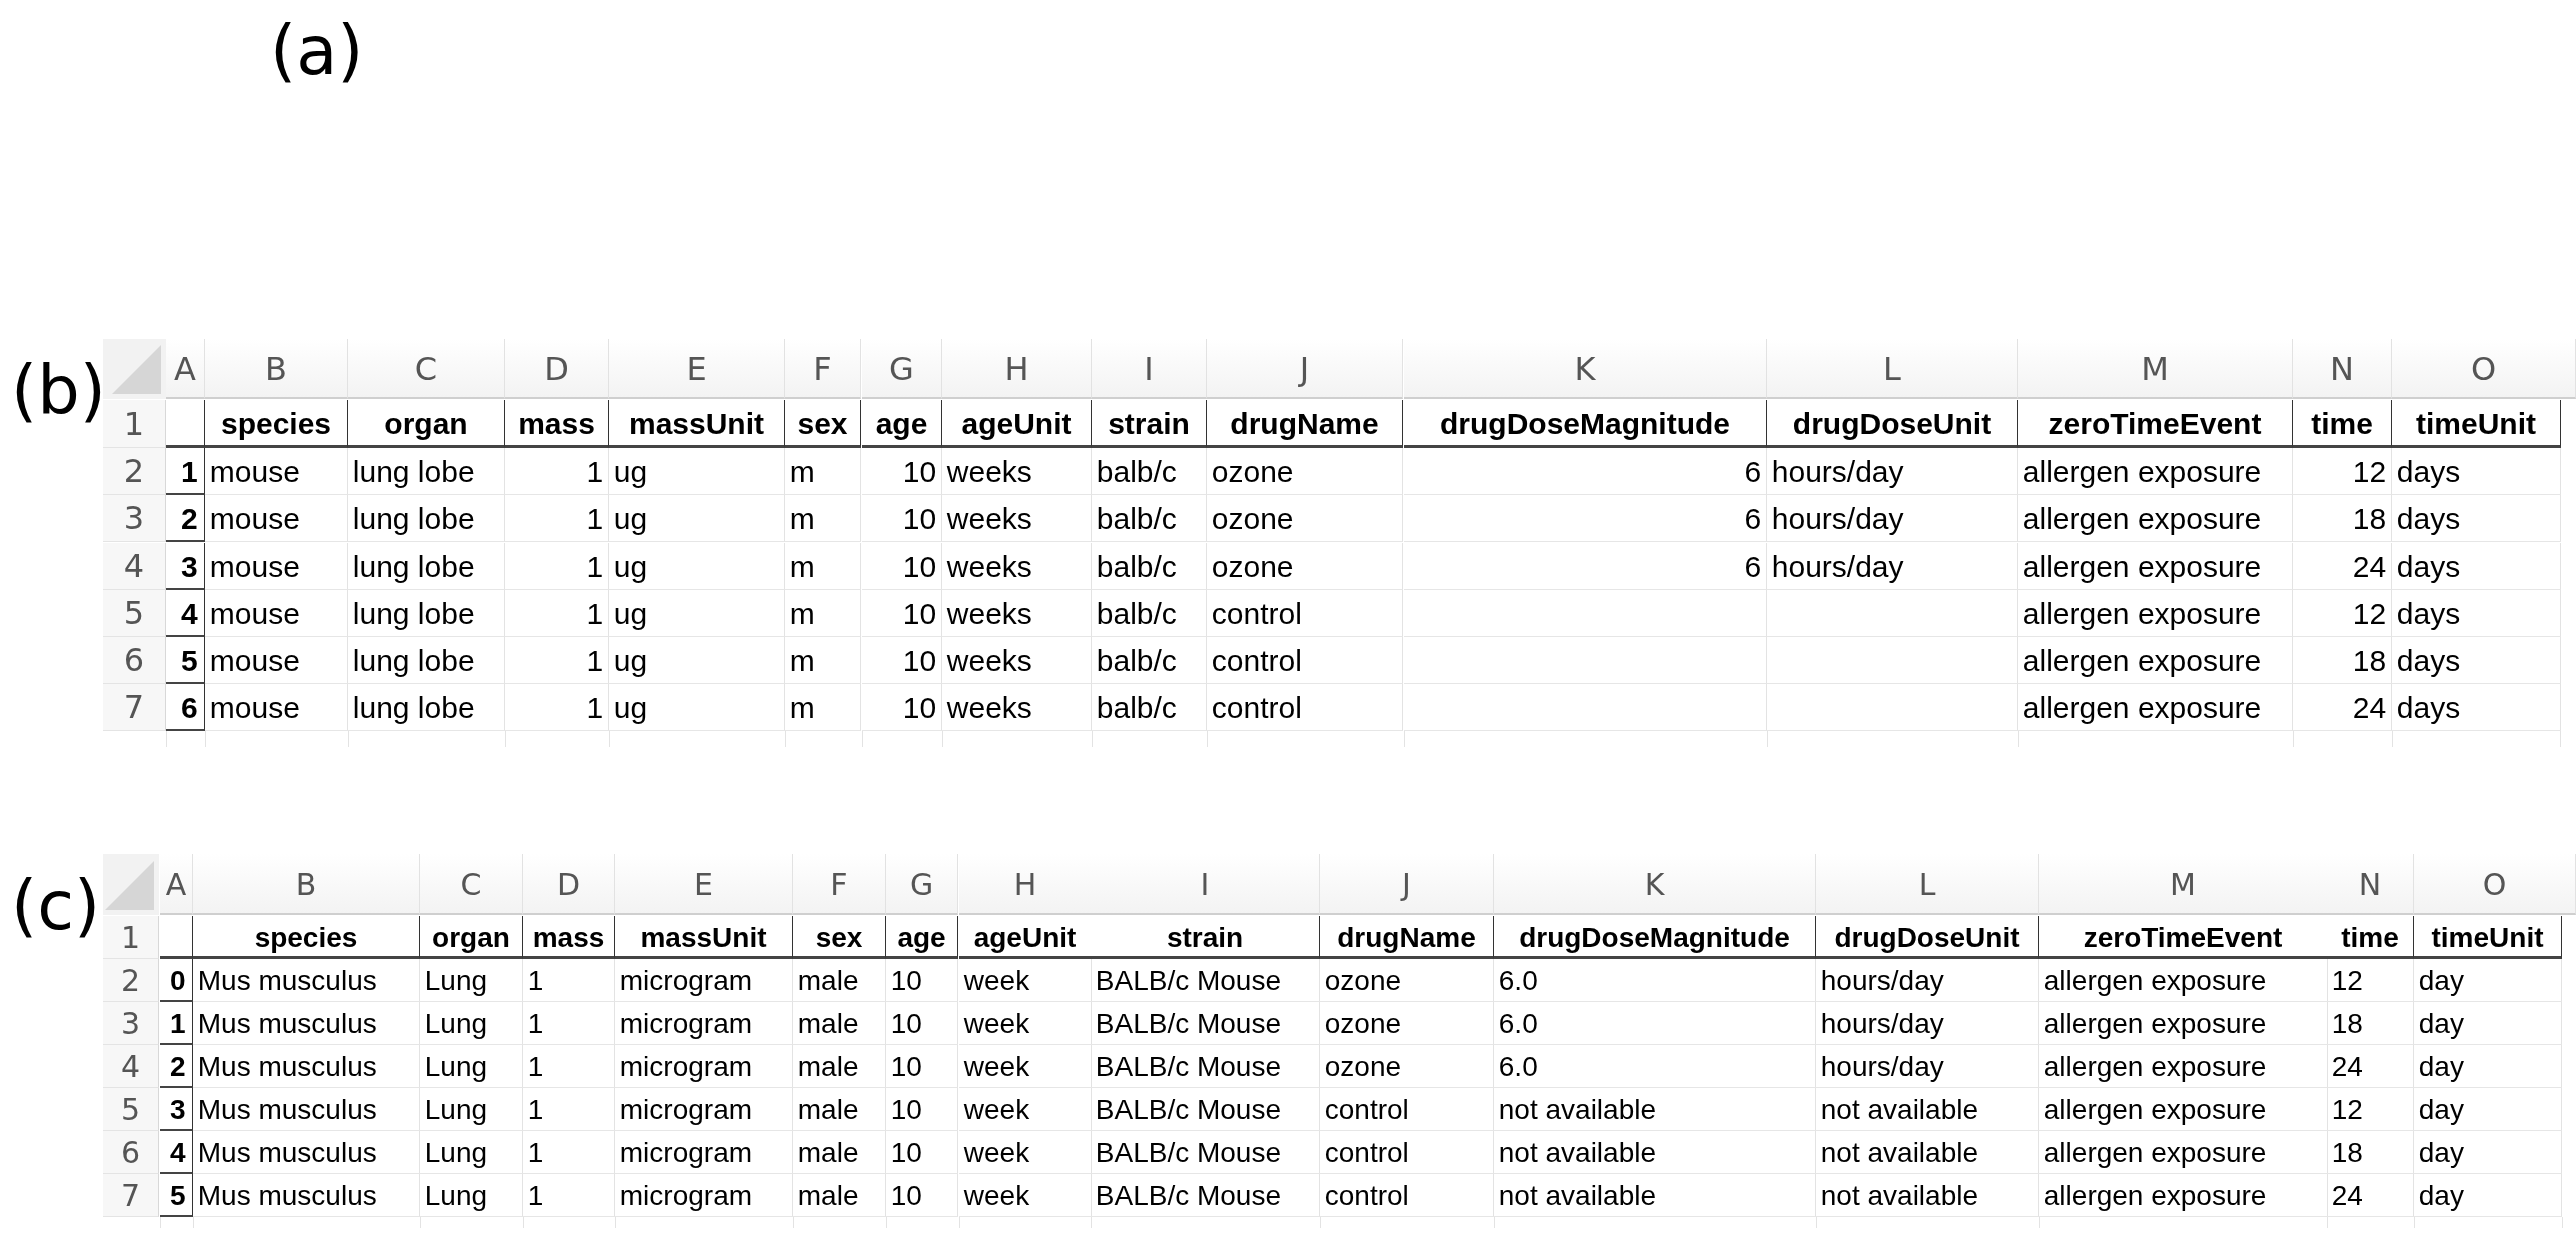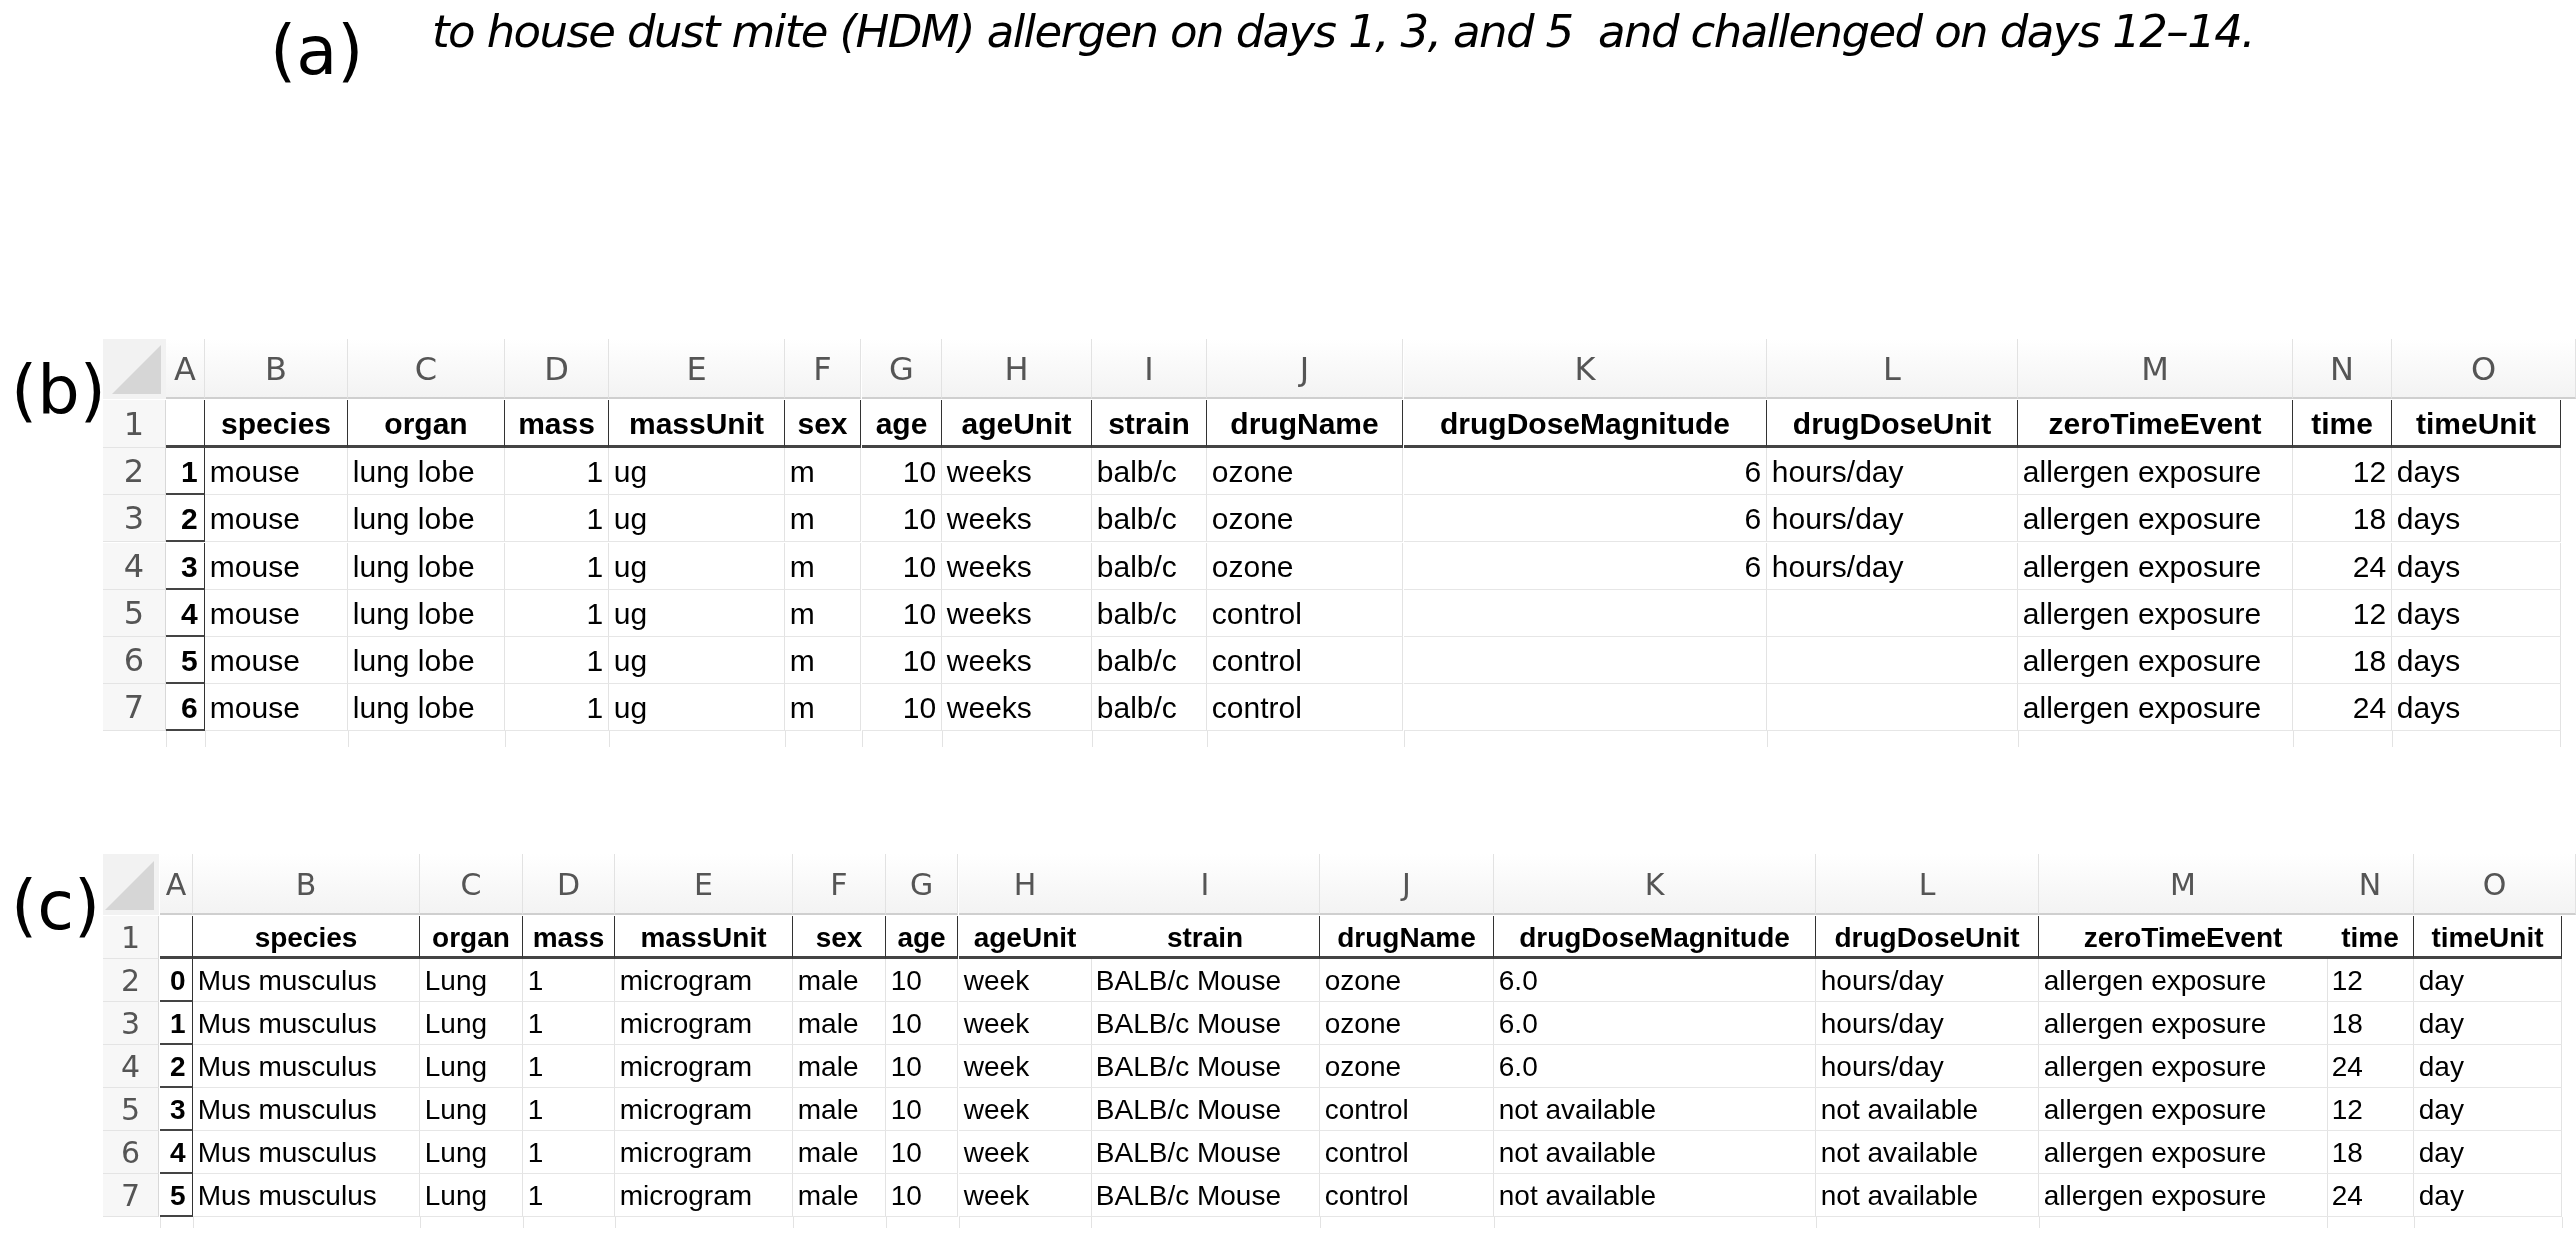--- a/index.html
+++ b/index.html
@@ -28,21 +28,20 @@
   .cell.num { text-align:right; }
   .cell.empty-hdr { border-right:1.6px solid #333; border-bottom:3.2px solid #444; }
   #sheet-c .cell { font-size:28px; }
   #sheet-c .colhdr, #sheet-c .rowhdr { font-size:30px; }
 </style>
 </head>
 <body>
 
 <div class="panel-label" style="left:270px; top:17.5px;">(a)</div>
 <div class="quote">
-  <div>to house dust mite (HDM) allergen on days 1, 3, and 5  and challenged on days 12–14.</div>
 </div>
 
 <div class="panel-label" style="left:11px; top:358px;">(b)</div>
 <div class="sheet" id="sheet-b">
     <div class="corner" style="left: 103px; top: 339px; width: 63px; height: 60px;">
       <span class="tri"></span>
     </div>
     <div class="colhdr" style="left: 166px; top: 339px; width: 39px; height: 60px; line-height: 60px;">A</div>
     <div class="colhdr" style="left: 205px; top: 339px; width: 143px; height: 60px; line-height: 60px;">B</div>
     <div class="colhdr" style="left: 348px; top: 339px; width: 157px; height: 60px; line-height: 60px;">C</div>

